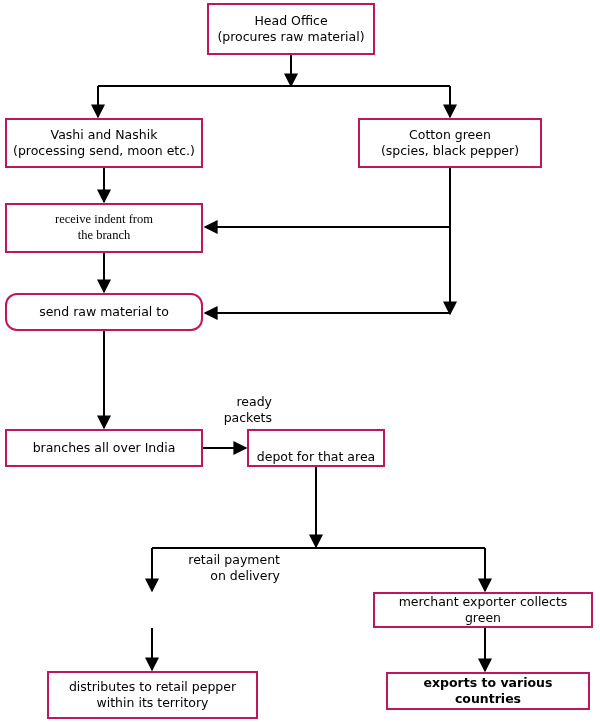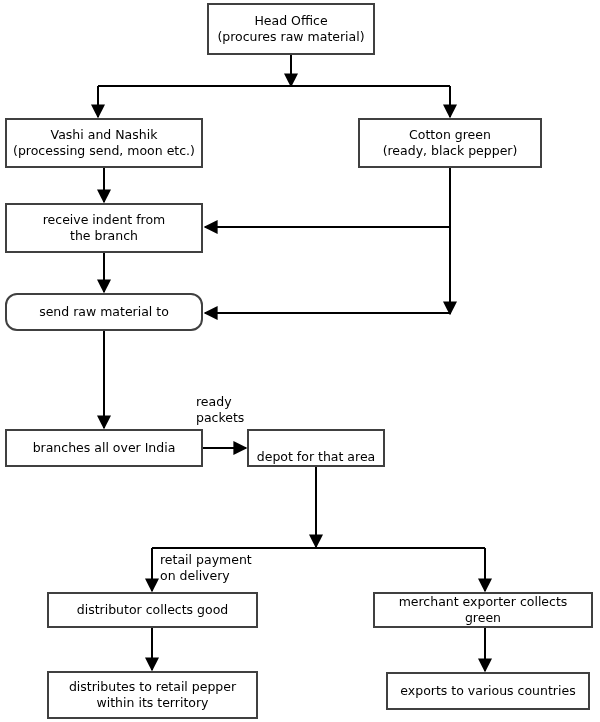--- a/index.html
+++ b/index.html
@@ -20,39 +20,39 @@
     position: absolute;
     left: 0;
     top: 0;
     width: 600px;
     height: 722px;
     pointer-events: none;
   }
   .node {
     position: absolute;
     box-sizing: border-box;
-    border: 2px solid #404040;
+    border: 2px solid #be185d;
     background: #ffffff;
     display: flex;
     align-items: center;
     justify-content: center;
     text-align: center;
     line-height: 1.25;
     color: #000000;
     font-size: 12.5px;
     z-index: 2;
   }
   .node .node-text {
     display: block;
     white-space: pre-line;
     padding: 0 4px;
   }
   .edge-label {
     position: absolute;
-    text-align: left;
+    text-align: right;
     color: #000000;
     font-size: 12.5px;
     line-height: 1.25;
     white-space: pre-line;
     background: transparent;
     z-index: 3;
   }
 </style>
 </head>
 <body>
@@ -110,54 +110,51 @@
 (procures raw material)</span>
   </div>
 
   <div class="node" style="left:5px; top:118px; width:198px; height:50px;">
     <span class="node-text">Vashi and Nashik
 (processing send, moon etc.)</span>
   </div>
 
   <div class="node" style="left:358px; top:118px; width:184px; height:50px;">
     <span class="node-text">Cotton green
-(ready, black pepper)</span>
+(spcies, black pepper)</span>
   </div>
 
-  <div class="node" style="left:5px; top:203px; width:198px; height:50px;">
+  <div class="node" style="left:5px; top:203px; width:198px; height:50px;font-family:Liberation Serif, serif;">
     <span class="node-text">receive indent from
 the branch</span>
   </div>
 
   <div class="node" style="left:5px; top:293px; width:198px; height:38px;border-radius:12px;">
     <span class="node-text">send raw material to</span>
   </div>
 
   <div class="node" style="left:5px; top:429px; width:198px; height:38px;text-align:center;">
     <span class="node-text">branches all over India</span>
   </div>
 
   <div class="node" style="left:247px; top:429px; width:138px; height:38px;align-items:flex-end;">
     <span class="node-text">depot for that area</span>
   </div>
 
-  <div class="node" style="left:47px; top:592px; width:211px; height:36px;">
-    <span class="node-text">distributor collects good</span>
-  </div>
 
   <div class="node" style="left:373px; top:592px; width:220px; height:36px;">
     <span class="node-text">merchant exporter collects green</span>
   </div>
 
   <div class="node" style="left:47px; top:671px; width:211px; height:48px;">
     <span class="node-text">distributes to retail pepper
 within its territory</span>
   </div>
 
-  <div class="node" style="left:386px; top:672px; width:204px; height:38px;">
+  <div class="node" style="left:386px; top:672px; width:204px; height:38px;font-weight:bold;">
     <span class="node-text">exports to various countries</span>
   </div>
 
   <div class="edge-label" style="left:196px; top:394px; width:76px;">ready
 packets</div>
 
   <div class="edge-label" style="left:160px; top:552px; width:120px;">retail payment
 on delivery</div>
 
 </div>

